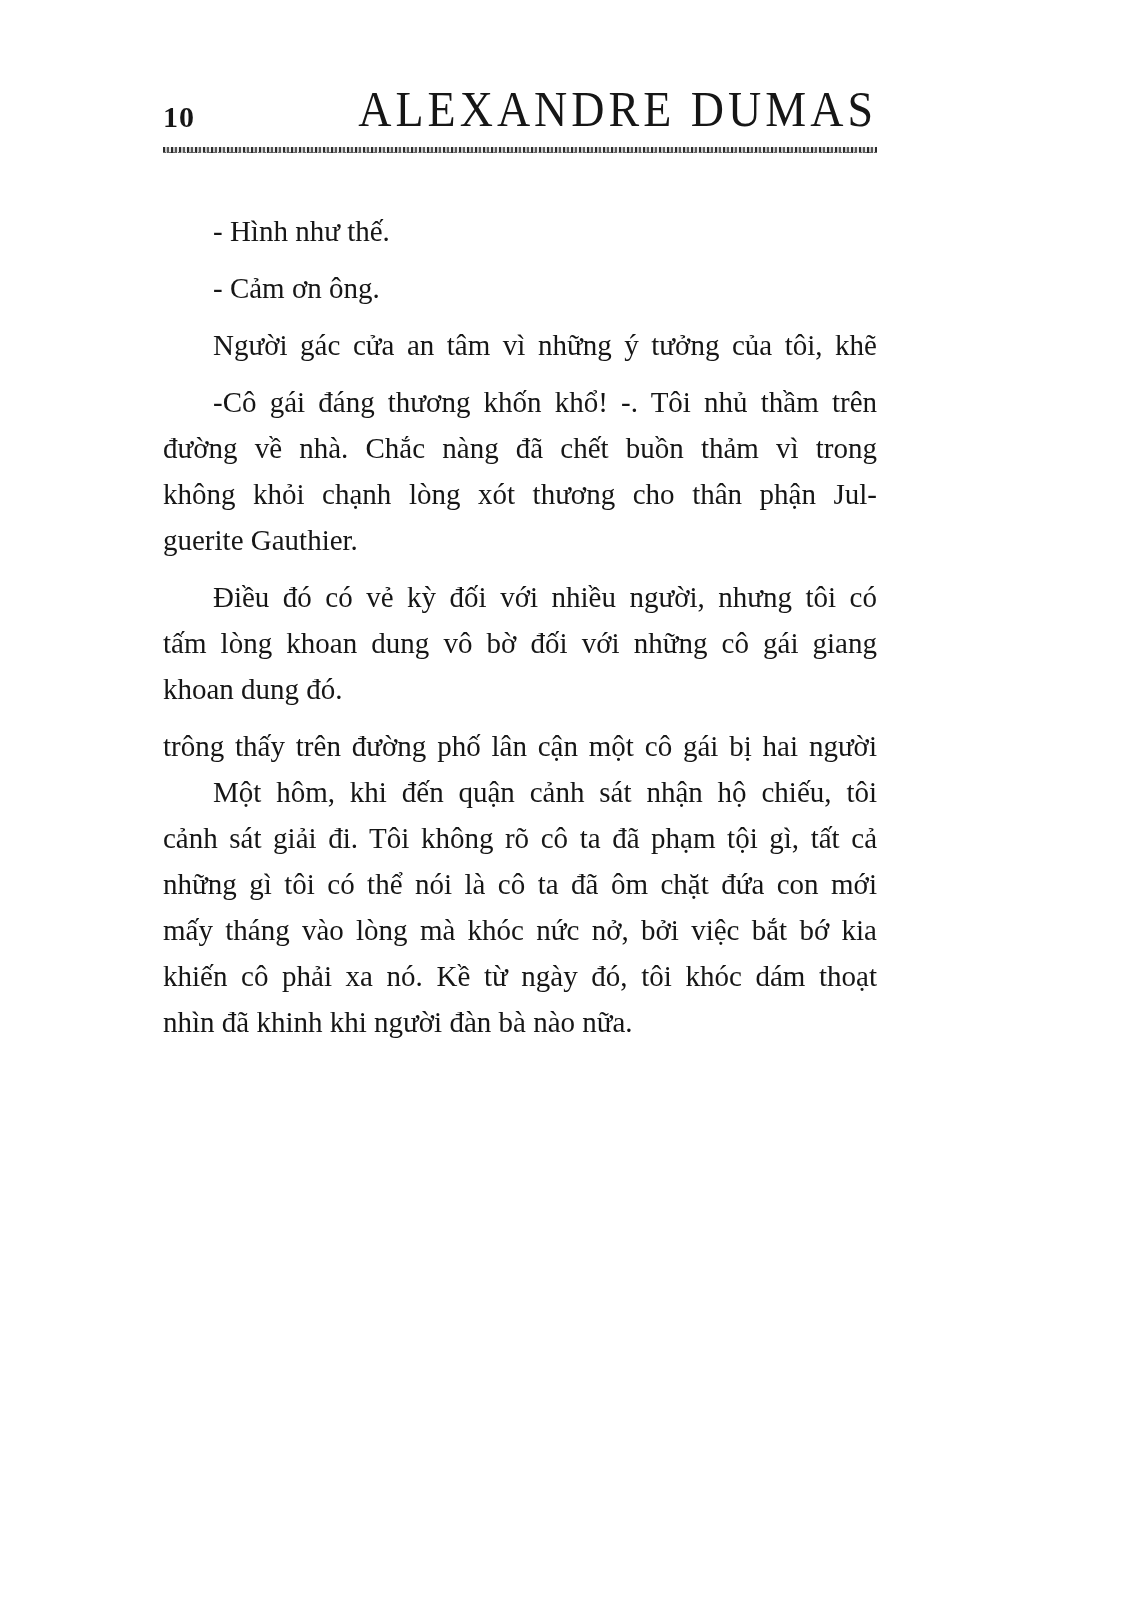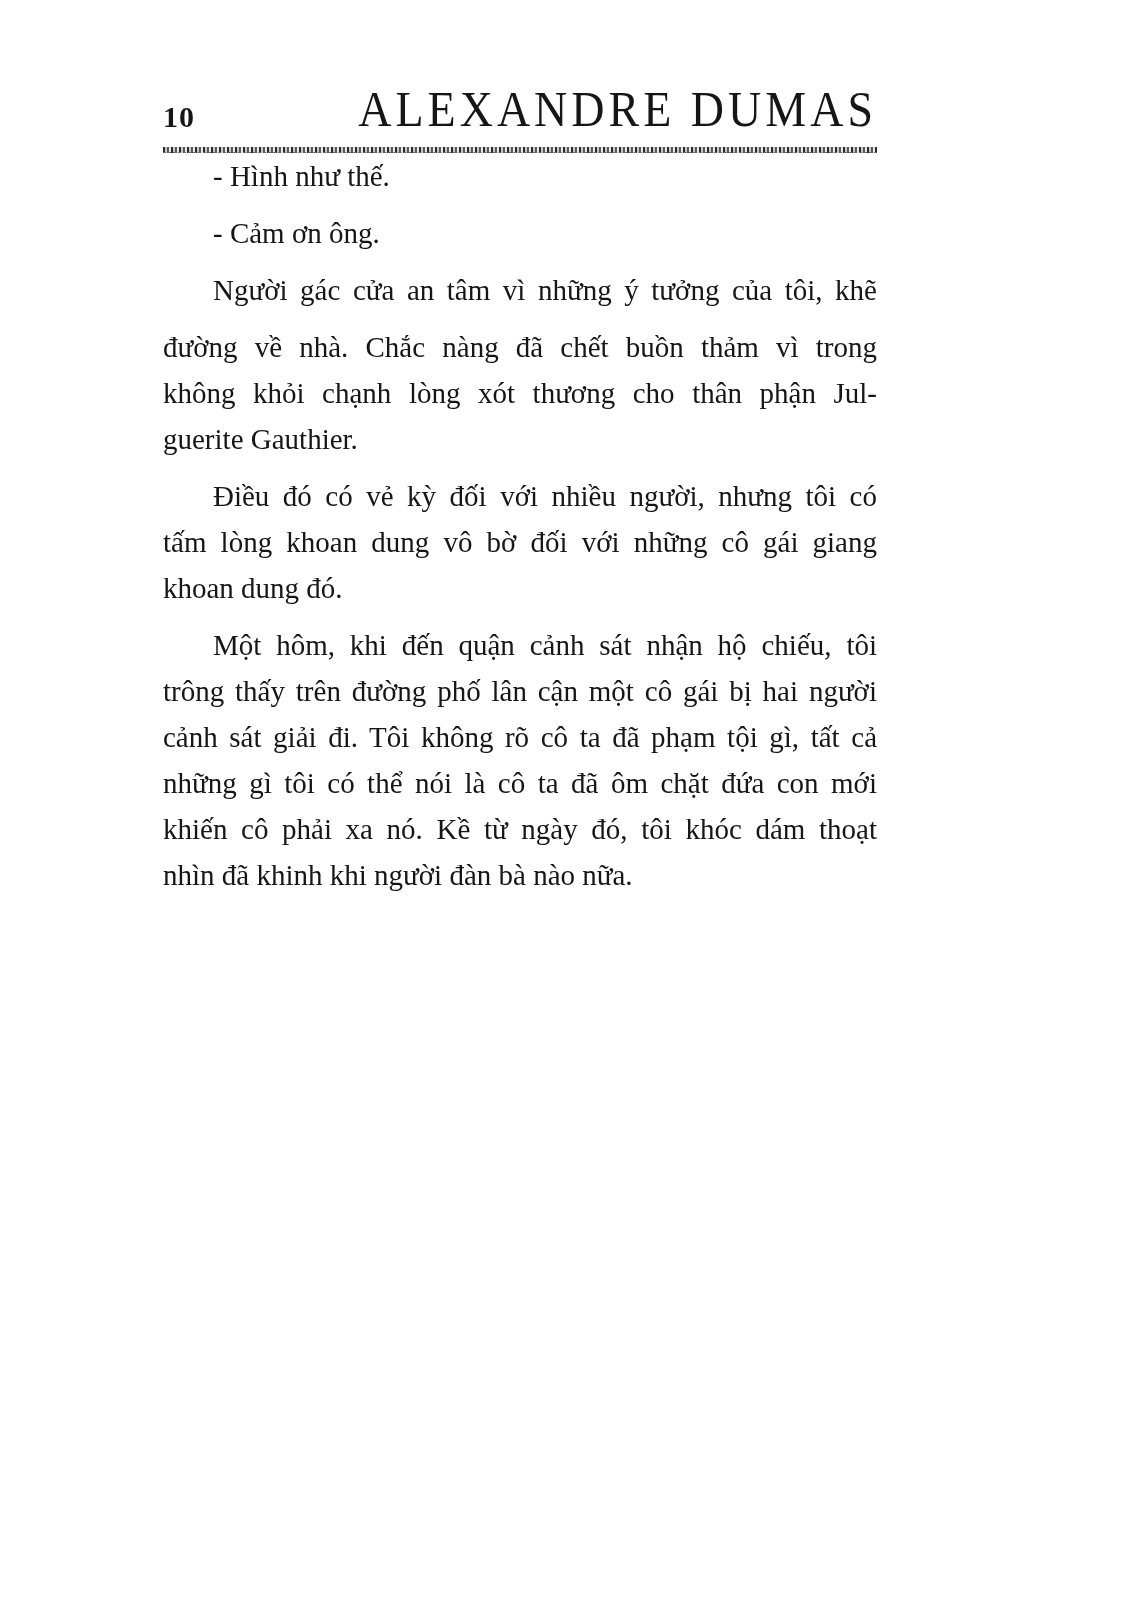--- a/index.html
+++ b/index.html
@@ -44,21 +44,21 @@
     height: 6px;
     background:
       repeating-linear-gradient(90deg,
         #2b2b2b 0px, #2b2b2b 2px,
         #c8c8c8 2px, #c8c8c8 4px,
         #555555 4px, #555555 6px,
         #e8e8e8 6px, #e8e8e8 8px);
     border-bottom: 1px dashed #666;
   }
   
-  .page-body { }
+  .page-body { margin-top: 55px; }
   .para { margin: 0 0 11px 0; }
   .ln {
     display: block;
     font-size: 29px;
     line-height: 46px;
     text-align: justify;
     text-align-last: justify;
     white-space: normal;
   }
   .ln.first { text-indent: 50px; }
@@ -84,34 +84,36 @@
 
     <p class="para">
       <span class="ln first last">- Cảm ơn ông.</span>
     </p>
 
     <p class="para">
       <span class="ln first">Người gác cửa an tâm vì những ý tưởng của tôi, khẽ</span>
     </p>
 
     <p class="para">
+      <span class="ln first">-Cô gái đáng thương khốn khổ! -. Tôi nhủ thầm trên</span>
       <span class="ln">đường về nhà. Chắc nàng đã chết buồn thảm vì trong</span>
       <span class="ln">không khỏi chạnh lòng xót thương cho thân phận Jul-</span>
       <span class="ln last">guerite Gauthier.</span>
     </p>
 
     <p class="para">
       <span class="ln first">Điều đó có vẻ kỳ đối với nhiều người, nhưng tôi có</span>
       <span class="ln">tấm lòng khoan dung vô bờ đối với những cô gái giang</span>
       <span class="ln last">khoan dung đó.</span>
     </p>
 
     <p class="para">
+      <span class="ln">trông thấy trên đường phố lân cận một cô gái bị hai người</span>
       <span class="ln first">Một hôm, khi đến quận cảnh sát nhận hộ chiếu, tôi</span>
-      <span class="ln">trông thấy trên đường phố lân cận một cô gái bị hai người</span>
       <span class="ln">cảnh sát giải đi. Tôi không rõ cô ta đã phạm tội gì, tất cả</span>
       <span class="ln">những gì tôi có thể nói là cô ta đã ôm chặt đứa con mới</span>
+      <span class="ln">mấy tháng vào lòng mà khóc nức nở, bởi việc bắt bớ kia</span>
       <span class="ln">khiến cô phải xa nó. Kề từ ngày đó, tôi khóc dám thoạt</span>
       <span class="ln last">nhìn đã khinh khi người đàn bà nào nữa.</span>
     </p>
 
   </main>
 </div>
 
 </body></html>

